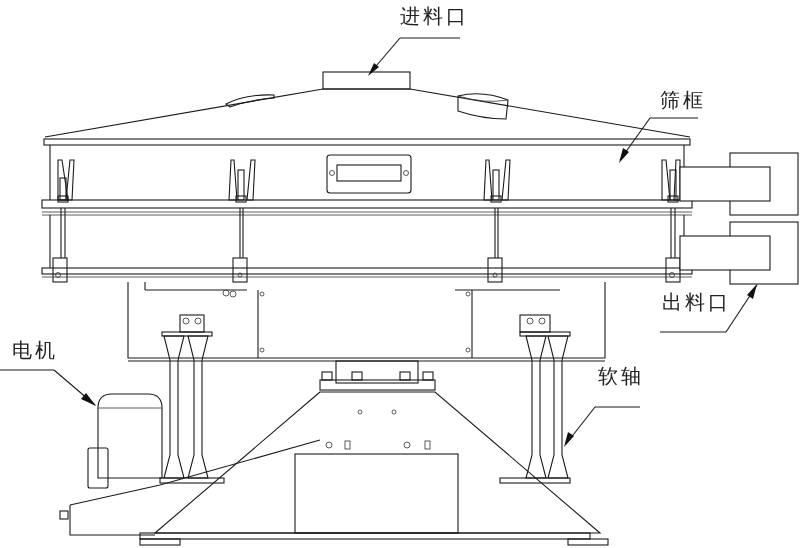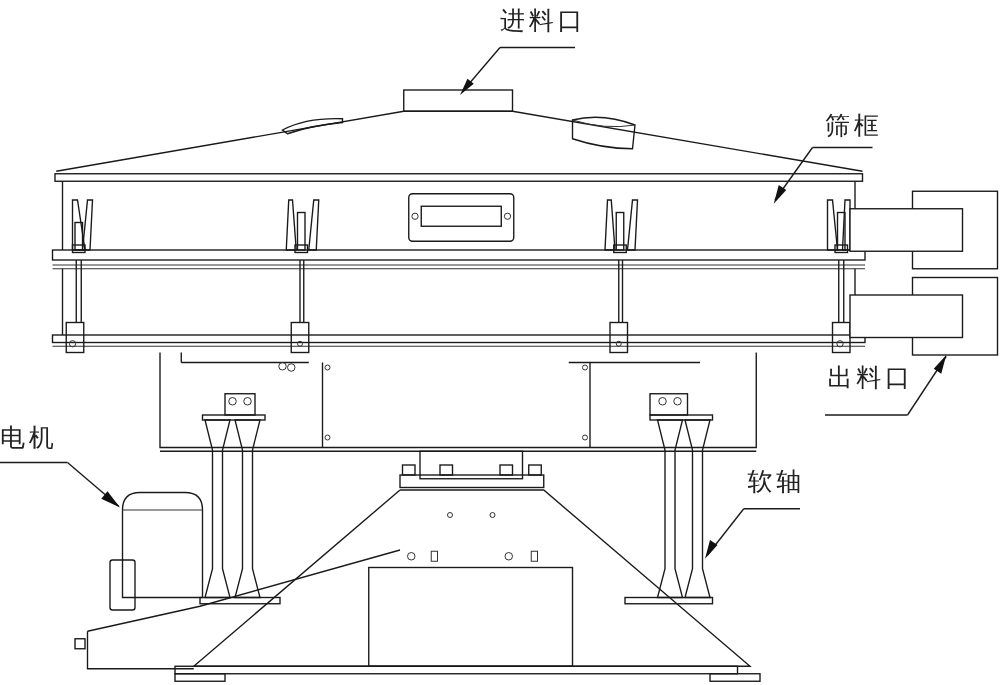--- a/index.html
+++ b/index.html
@@ -176,15 +176,15 @@
     <polygon class="arrow" points="96,406 81,399 86,393"></polygon>
     <line class="ln" x1="595" y1="407" x2="640" y2="407"></line>
     <line class="ln" x1="595" y1="407" x2="566" y2="444"></line>
     <polygon class="arrow" points="564,447 568,432 574,436"></polygon>
   </g>
 </svg>
 
 <div class="label" style="left:400px;top:6px;">进料口</div>
 <div class="label" style="left:660px;top:90px;">筛框</div>
 <div class="label" style="left:662px;top:292px;">出料口</div>
-<div class="label" style="left:0px;top:340px;">电机</div>
-<div class="label" style="left:598px;top:378px;font-family:Liberation Mono, monospace;">软轴</div>
+<div class="label" style="left:12px;top:340px;">电机</div>
+<div class="label" style="left:598px;top:366px;">软轴</div>
 </div>
 
 </body></html>

